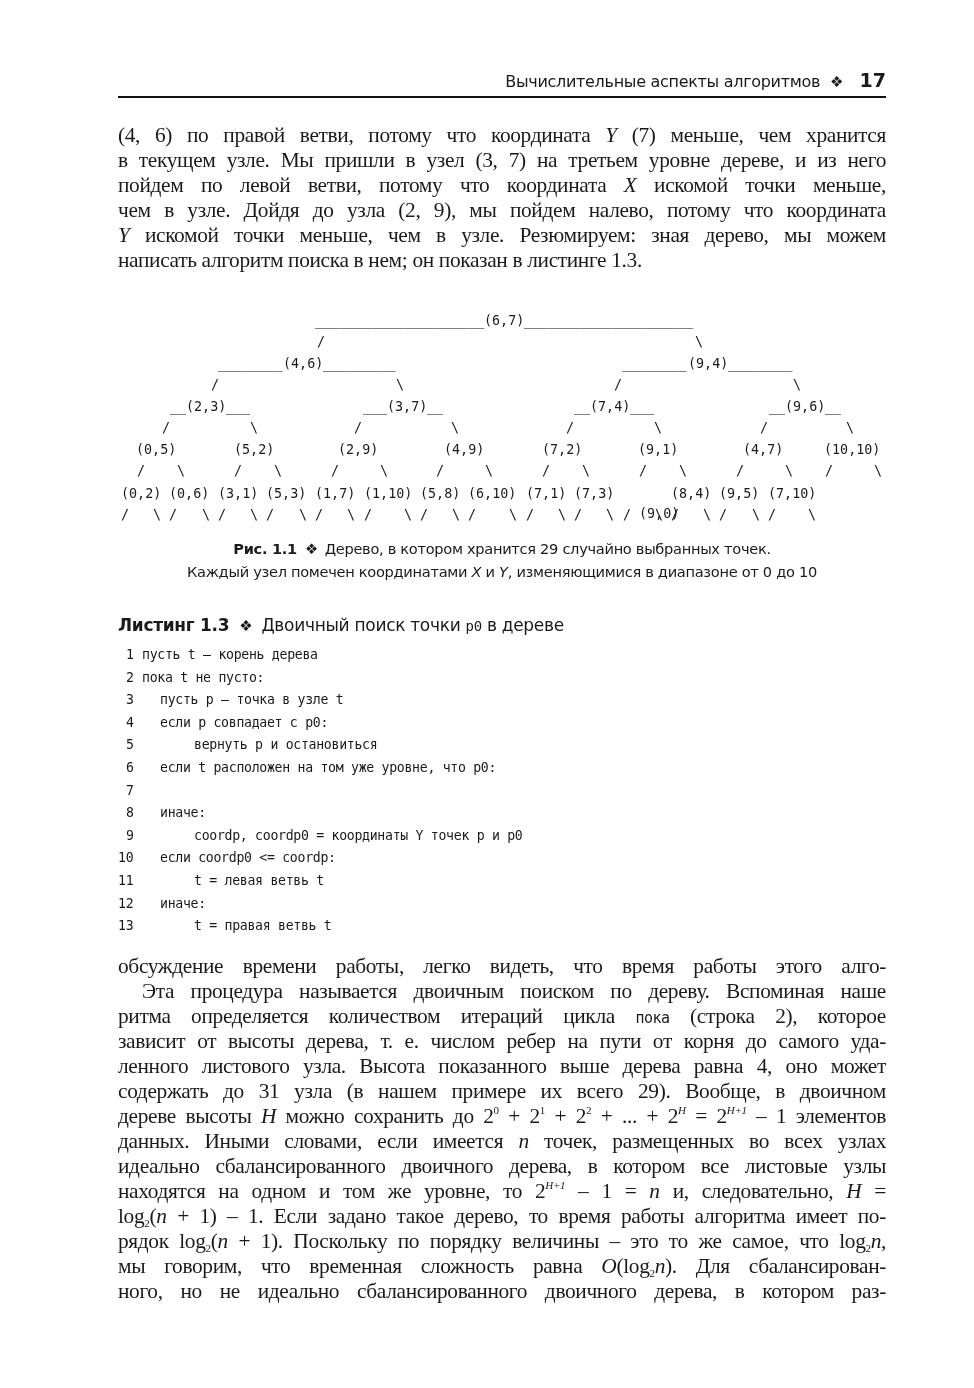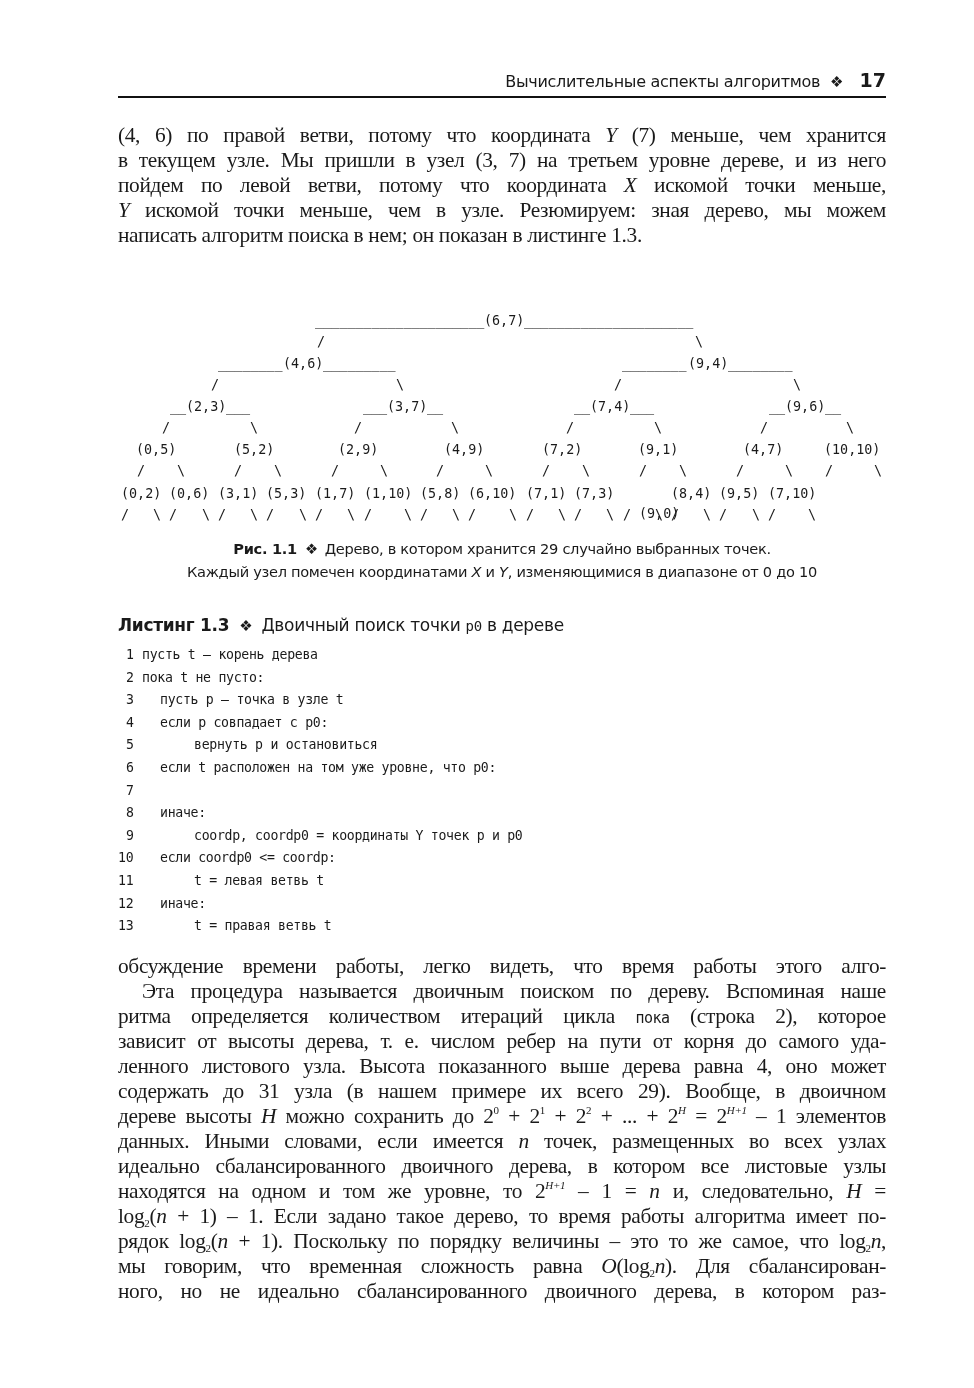--- a/index.html
+++ b/index.html
@@ -57,20 +57,21 @@
 
   <div class="run-head">
     <span class="title">Вычислительные аспекты алгоритмов</span><span class="diamond">❖</span><span class="num">17</span>
   </div>
   <div class="head-rule"></div>
 
   <div class="para" id="para1" style="top:123px;">
       <span class="line"><span>(4, 6) по правой ветви, потому что координата </span><i>Y</i><span> (7) меньше, чем хранится</span></span>
       <span class="line"><span>в текущем узле. Мы пришли в узел (3, 7) на третьем уровне дереве, и из него</span></span>
       <span class="line"><span>пойдем по левой ветви, потому что координата </span><i>X</i><span> искомой точки меньше,</span></span>
+      <span class="line"><span>чем в узле. Дойдя до узла (2, 9), мы пойдем налево, потому что координата</span></span>
       <span class="line"><span></span><i>Y</i><span> искомой точки меньше, чем в узле. Резюмируем: зная дерево, мы можем</span></span>
       <span class="line last"><span>написать алгоритм поиска в нем; он показан в листинге 1.3.</span></span>
     </div>
 
   <div class="tree" id="tree">
 
     <span style="left:315px;top:313px;">_____________________</span>
     <span style="left:484px;top:313px;">(6,7)</span>
     <span style="left:524px;top:313px;">_____________________</span>
     <span style="left:317px;top:334px;">/</span>

